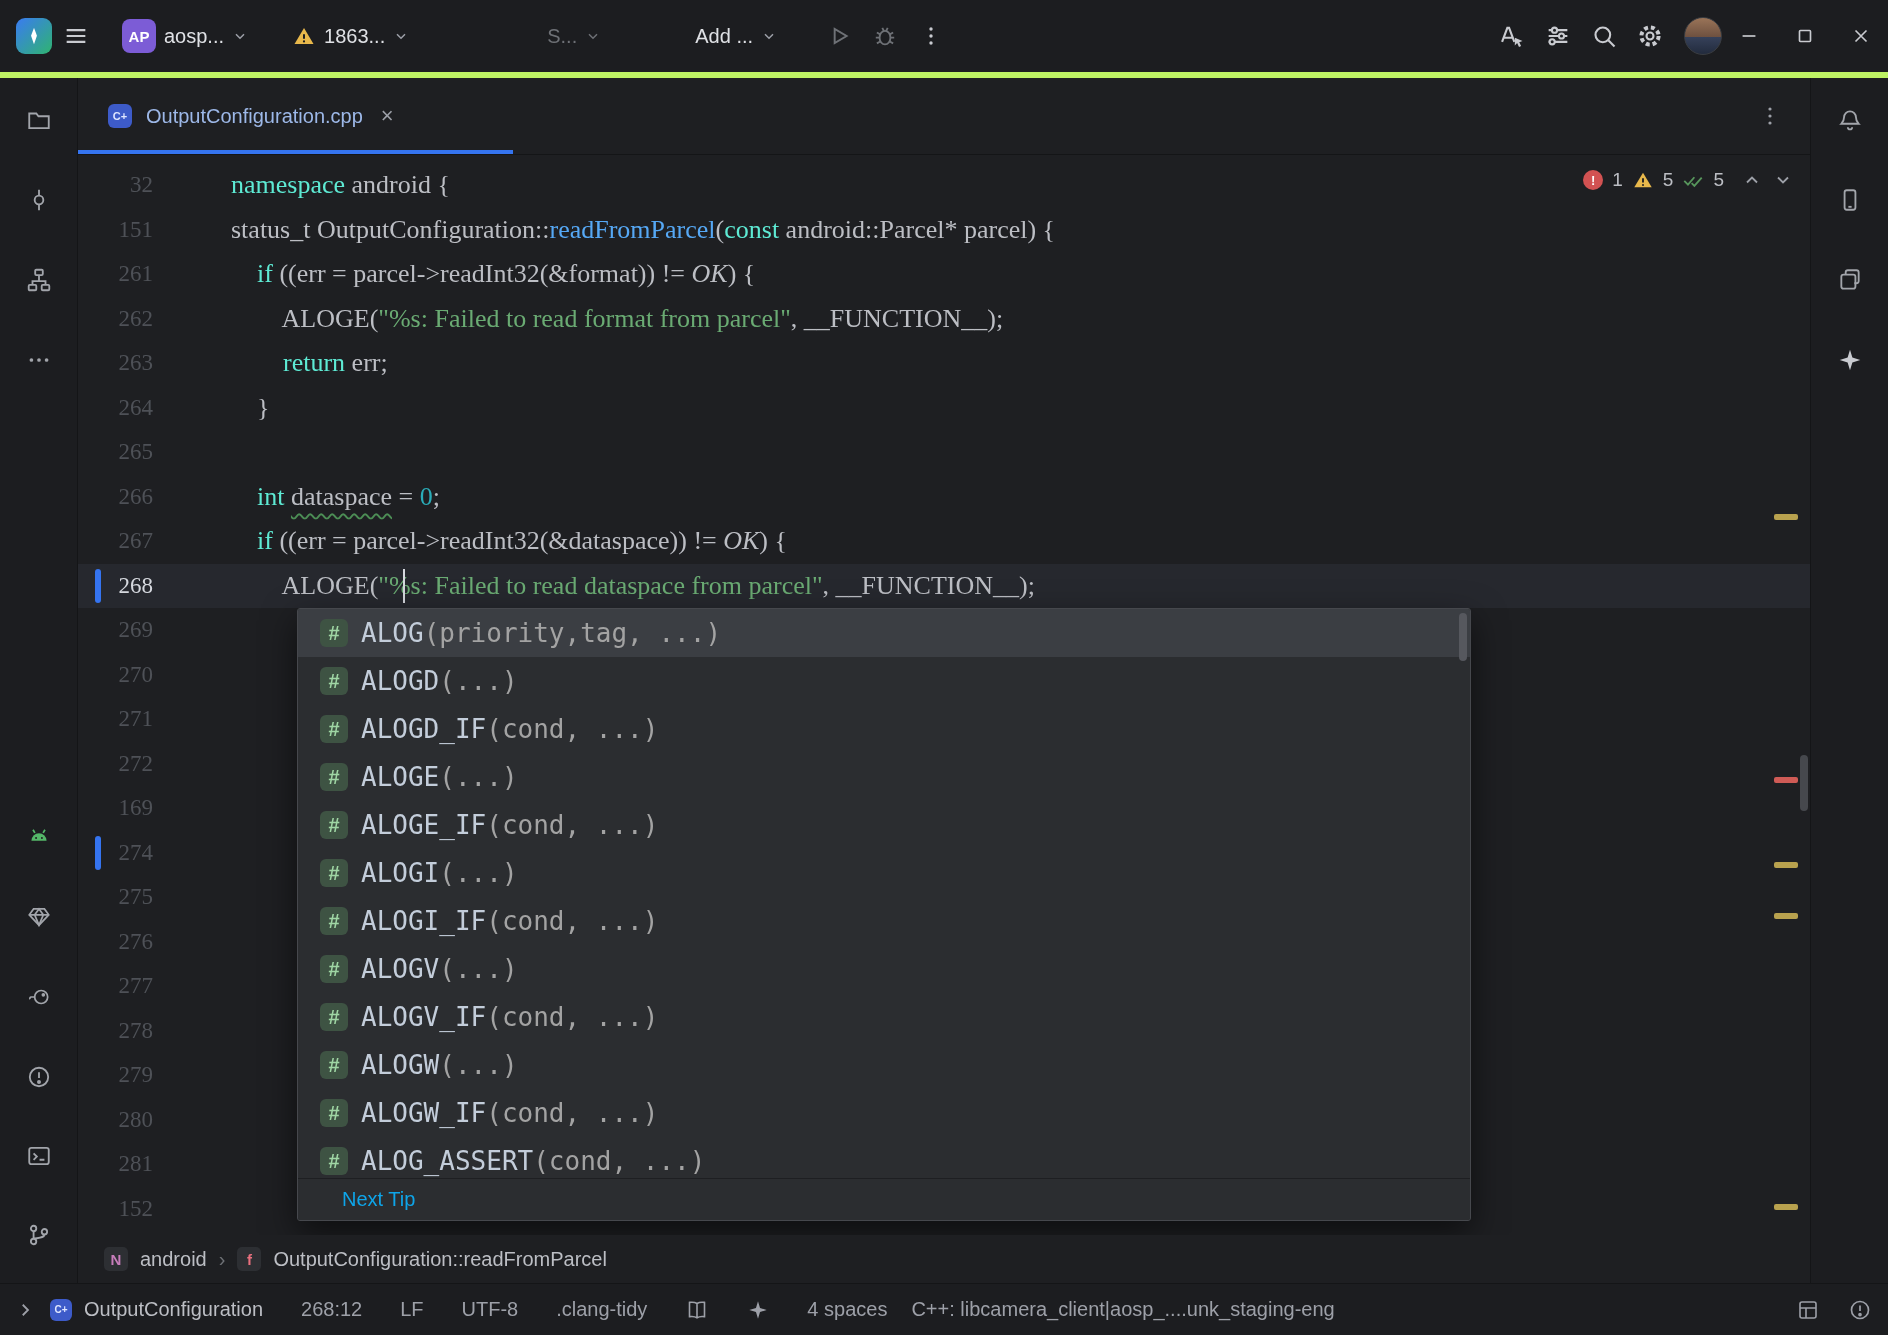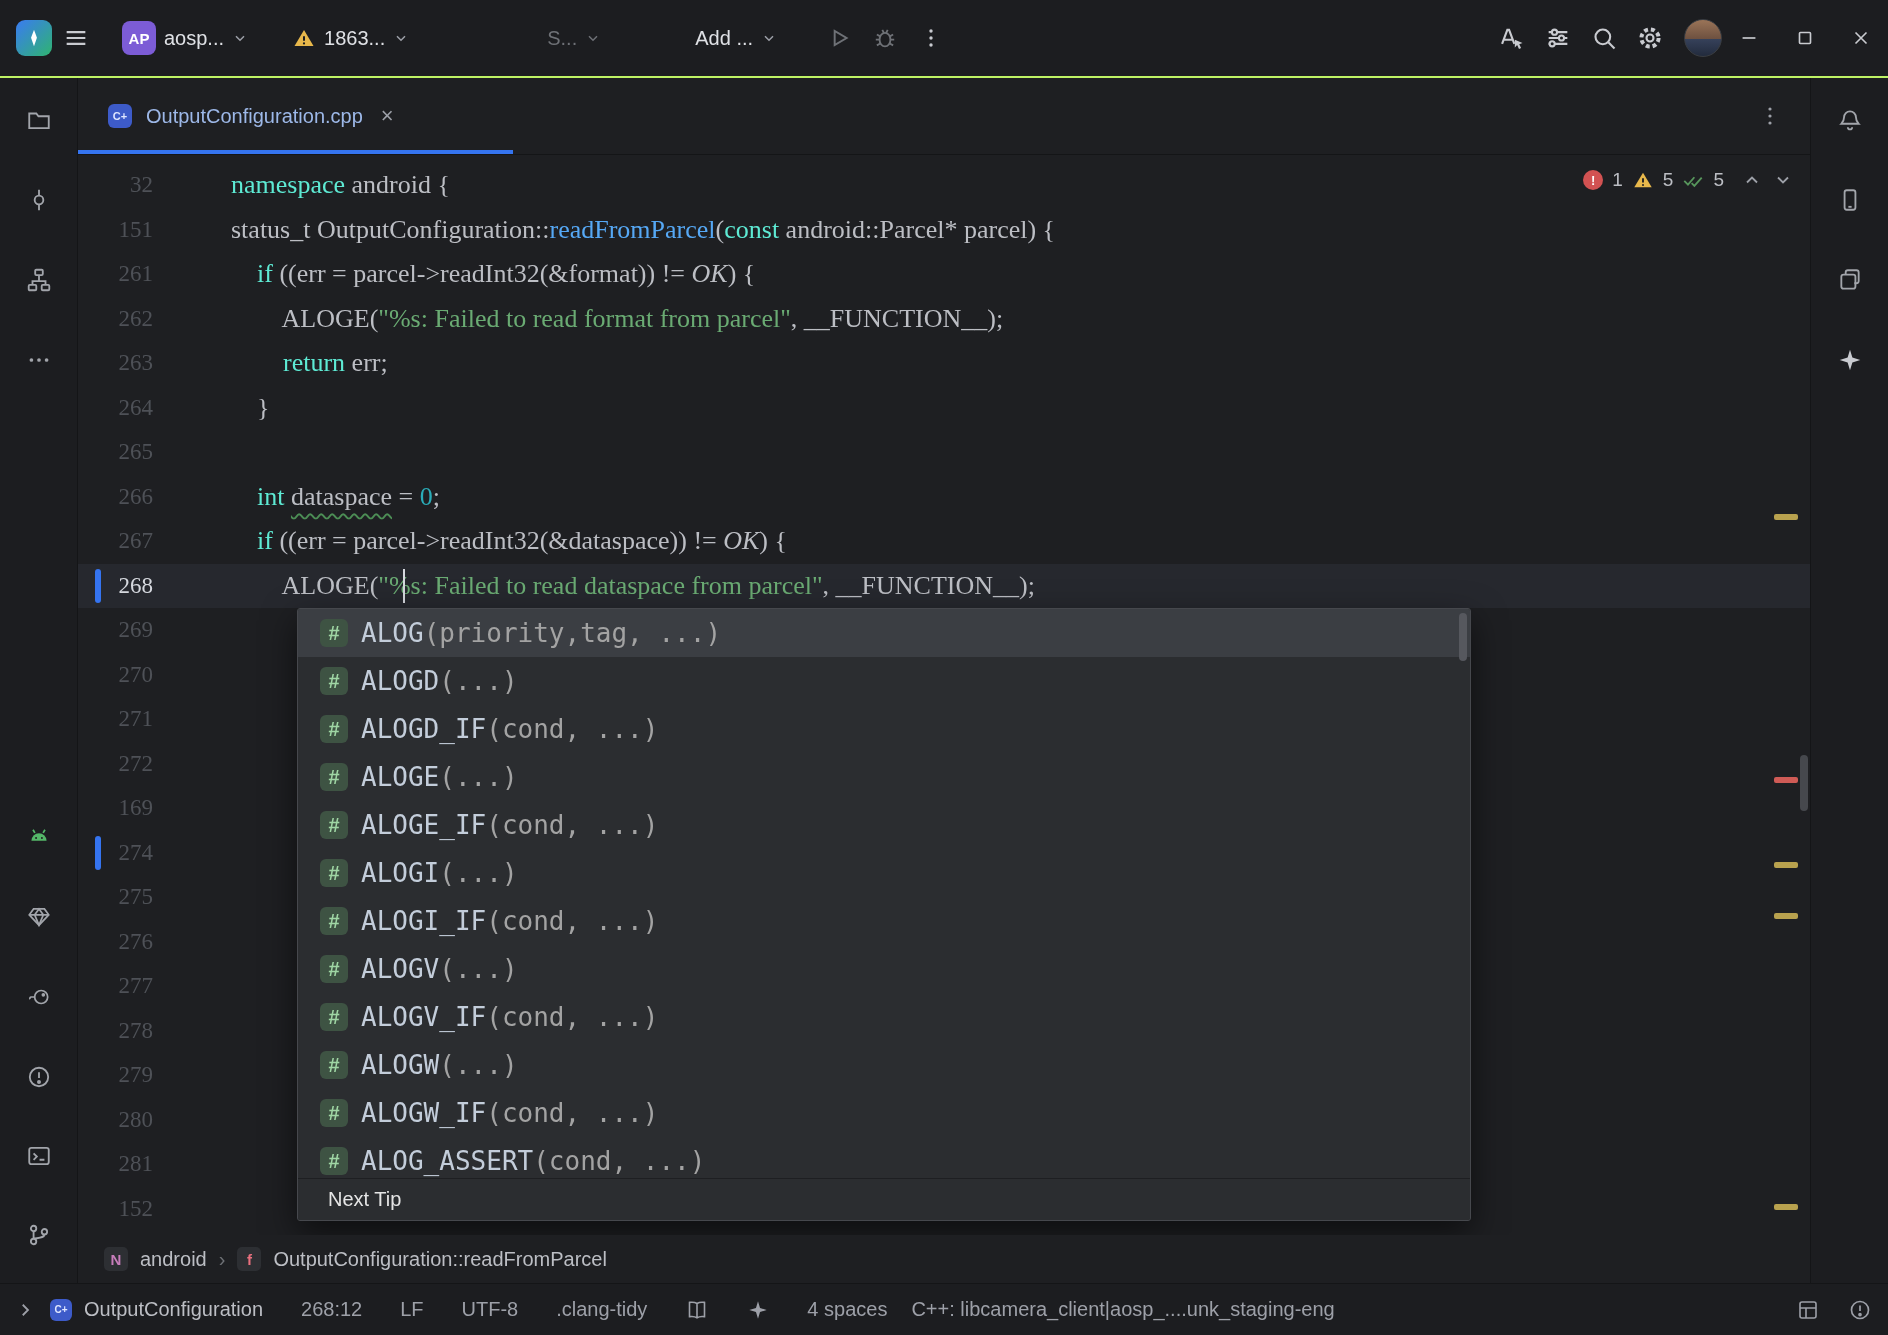--- a/index.html
+++ b/index.html
@@ -1,21 +1,21 @@
 <!DOCTYPE html>
 <html><head>
 <meta charset="utf-8">
 <style>
   *{margin:0;padding:0;box-sizing:border-box}
   html,body{background:#101113}
   body{font-family:"Liberation Sans",sans-serif;-webkit-font-smoothing:antialiased}
   .window{width:1888px;height:1335px;position:relative;background:#1e1f22;overflow:hidden}
 
   
-  .titlebar{height:78px;background:#1c1d20;border-bottom:2px solid #bef264;display:flex;align-items:center;padding:0 16px;gap:2px}
+  .titlebar{height:78px;background:#1c1d20;border-bottom:6px solid #bef264;display:flex;align-items:center;padding:0 16px;gap:2px}
   .tb-btn{width:44px;height:44px;border-radius:8px;display:flex;align-items:center;justify-content:center;flex:none}
   .widget{display:flex;align-items:center;gap:8px;padding:6px 8px;border-radius:8px}
   .app-logo{width:36px;height:36px;border-radius:9px;background:linear-gradient(135deg,#3a7bf2 0%,#2fb470 100%);display:flex;align-items:center;justify-content:center}
   .badge-ap{width:34px;height:34px;border-radius:8px;background:#7c5cd6;color:#fff;font-size:15px;font-weight:bold;display:flex;align-items:center;justify-content:center}
   .tb-text{font-size:20px;color:#dfe1e5}
   .tb-text.bold{font-weight:400}
   .tb-text.dim{color:#6e7176}
   .spacer{flex:1}
   .winctl{display:flex;align-items:center;gap:34px;margin-left:14px}
   .avatar{width:38px;height:38px;border-radius:50%;background:linear-gradient(180deg,#9a7458 0%,#6e5140 52%,#36415a 53%,#222b3d 100%);border:1px solid #3a3d42}
@@ -60,21 +60,21 @@
   
   .popup{position:absolute;left:219px;top:453px;width:1174px;background:#2b2d30;border:1px solid #46484d;border-radius:3px;box-shadow:0 12px 34px rgba(0,0,0,.55);z-index:10;overflow:hidden}
   .pp-body{height:569px;overflow:hidden;position:relative}
   .pp-row{height:48px;display:flex;align-items:center;gap:13px;padding-left:22px;font-family:"DejaVu Sans Mono",monospace;font-size:26px}
   .pp-row.sel{background:#3b3e43}
   .pp-icon{width:28px;height:28px;border-radius:6px;background:#3e5343;color:#9fd6a4;font-size:20px;font-weight:bold;display:flex;align-items:center;justify-content:center;font-family:"Liberation Sans",sans-serif;flex:none}
   .pp-name{color:#c3cdda}
   .pp-params{color:#a3a3a3}
   .pp-scroll{position:absolute;right:3px;top:4px;width:8px;height:48px;border-radius:4px;background:#56585e}
   .pp-hint{height:42px;border-top:1px solid #1e1f22;background:#2b2d30;display:flex;align-items:center;padding:0 20px;font-size:20px;color:#87898e}
-  .pp-hint .tip-link{color:#e5e5e5;margin-left:10px;cursor:pointer}
+  .pp-hint .tip-link{color:#0ea5e9;margin-left:24px;cursor:pointer}
 
   
   .breadcrumbs{height:48px;display:flex;align-items:center;gap:12px;padding-left:26px;font-size:20px;color:#bcbec4;background:#1e1f22}
   .bc-icon{width:24px;height:24px;border-radius:5px;background:#2d2f33;display:flex;align-items:center;justify-content:center;font-size:15px;font-weight:bold;flex:none}
   .bc-sep{color:#6e7176;font-size:20px}
 
   
   .statusbar{height:52px;background:#1c1d20;border-top:1px solid #141517;display:flex;align-items:center;padding:0 16px;font-size:20px;color:#9da0a8}
   .sb-item{margin-left:38px;white-space:nowrap}
   .sb-file{color:#bcbec4;margin-left:12px}

